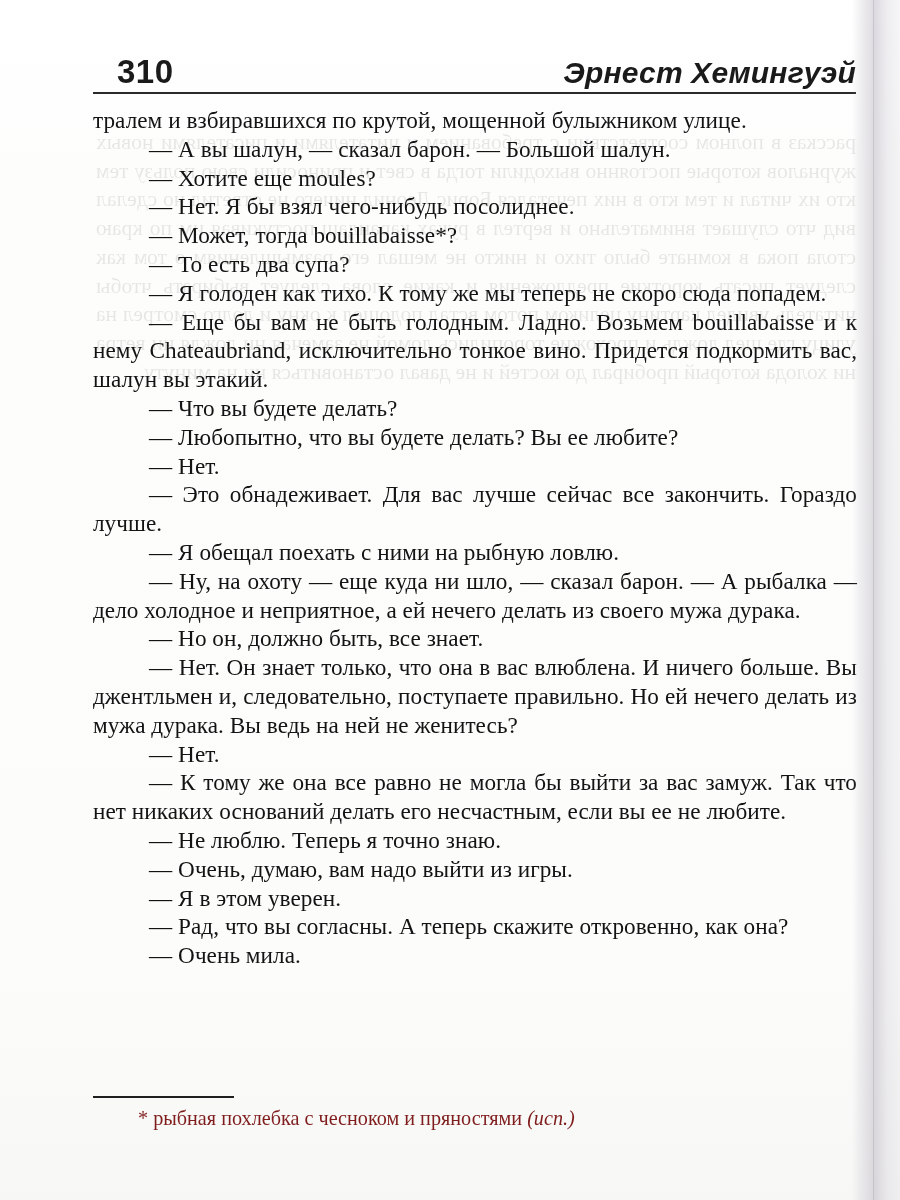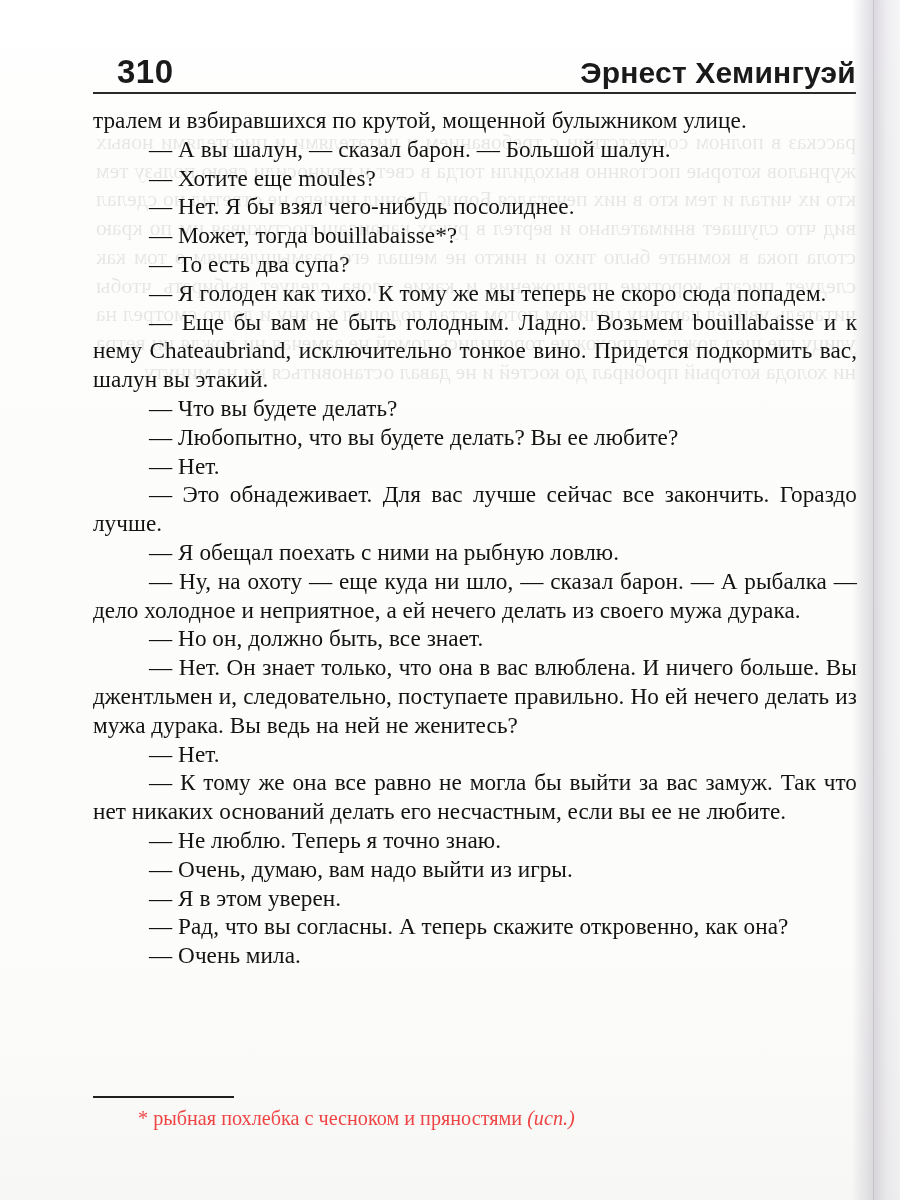--- a/index.html
+++ b/index.html
@@ -93,20 +93,21 @@
     font-weight: 700;
     font-size: 33px;
     letter-spacing: 0.5px;
     color: #1a1a1a;
     line-height: 1;
     margin-left: 24px;
   }
   .head-author {
     font-family: "Liberation Sans", "DejaVu Sans", sans-serif;
     font-weight: 700;
+    font-style: italic;
     font-size: 30px;
     letter-spacing: 0.2px;
     color: #1a1a1a;
     line-height: 1;
   }
   .head-rule {
     position: absolute;
     left: 93px;
     right: 44px;
     top: 92px;
@@ -154,21 +155,21 @@
     height: 2px;
     background: #1f1f1f;
   }
   .footnote {
     position: absolute;
     left: 93px;
     top: 1105px;
     width: 764px;
     font-size: 20.2px;
     line-height: 26px;
-    color: #ef4444;
+    color: #7f1d1d;
     text-indent: 45px;
   }
   .footnote em {
     font-style: italic;
   }
 </style>
 </head>
 <body>
 
 <div class="page">

